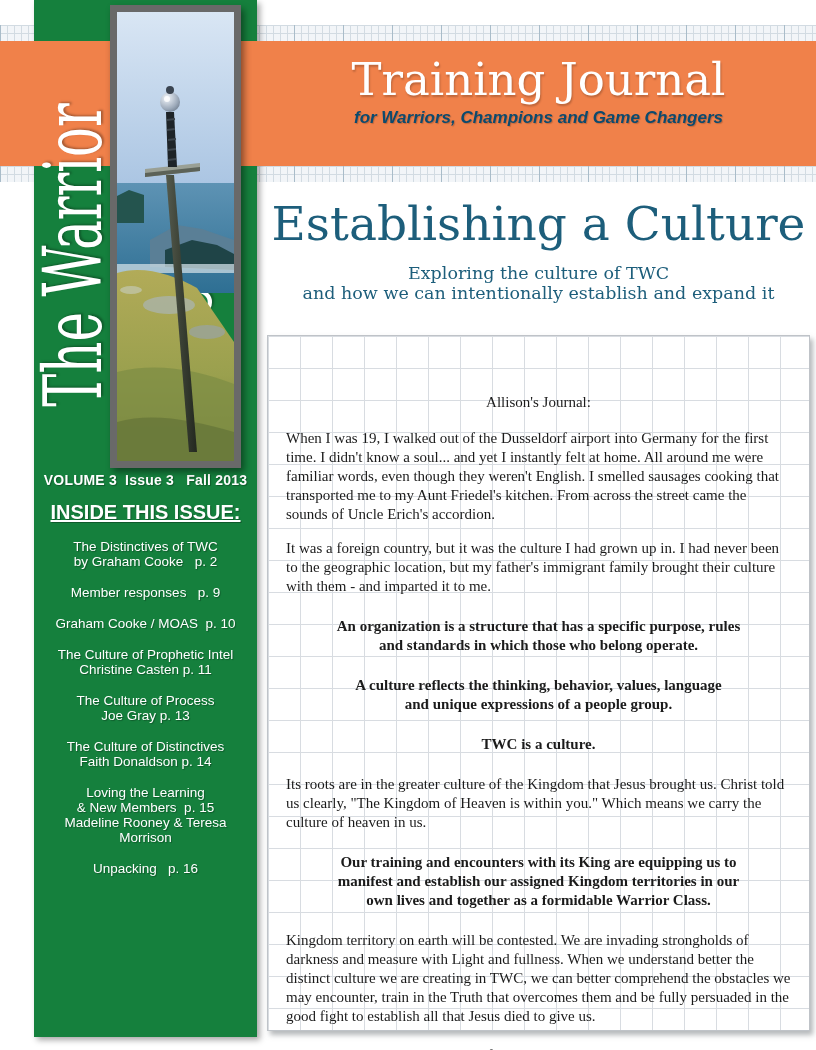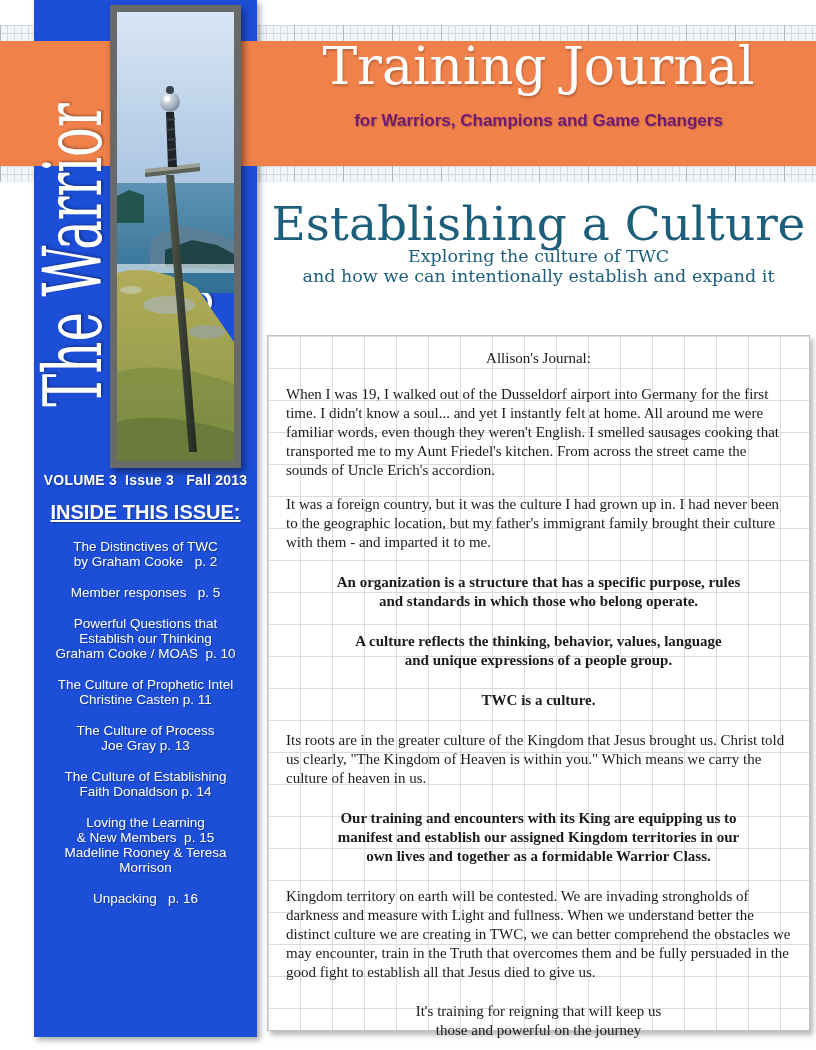--- a/index.html
+++ b/index.html
@@ -11,67 +11,67 @@
     background-image:
       linear-gradient(to right,#a9bcc9 1px,transparent 1px),
       linear-gradient(to right,#d2dbe2 1px,transparent 1px),
       linear-gradient(to bottom,#d2dbe2 1px,transparent 1px);
     background-size:49px 100%,7px 100%,100% 8px;}
   .strip-top{top:25px;height:16px;}
   .strip-bottom{top:166px;height:16px;}
 
   
   .sidebar{position:absolute;left:34px;top:0;width:223px;height:1037px;
-    background:#1d4ed8;z-index:2;box-shadow:3px 3px 6px rgba(0,0,0,.35);
+    background:#15803d;z-index:2;box-shadow:3px 3px 6px rgba(0,0,0,.35);
     color:#ffffff;text-align:center;box-sizing:border-box;padding:472px 8px 0 8px;}
   .volume{font-size:14px;font-weight:bold;letter-spacing:.2px;white-space:pre-wrap;
     text-shadow:1px 1px 1px rgba(0,0,0,.3);margin-bottom:13px;}
   .toc-heading{font-size:20px;font-weight:bold;text-decoration:underline;
     text-shadow:1px 1px 1px rgba(0,0,0,.3);margin-bottom:15px;}
   .toc-item{margin-bottom:16px;}
   .toc-line{font-size:13.5px;line-height:15px;white-space:pre-wrap;
     text-shadow:1px 1px 1px rgba(0,0,0,.3);}
   .toc-line.b{font-weight:normal;}
 
   
   .banner{position:absolute;left:0;top:41px;width:816px;height:125px;background:#F0814A;z-index:3;}
   .banner-inner{position:absolute;left:267px;top:0;width:543px;height:125px;text-align:center;}
-  .banner-title{font-family:"DejaVu Serif",serif;font-size:52px;line-height:50px;
+  .banner-title{margin-top:14px;font-family:"DejaVu Serif",serif;font-size:45px;line-height:50px;
     color:#ffffff;text-shadow:1px 2px 2px rgba(0,0,0,.22);}
-  .banner-subtitle{margin-top:20px;font-size:17px;font-weight:bold;color:#701a75;
-    text-shadow:1px 1px 1px rgba(0,0,0,.2);}
+  .banner-subtitle{margin-top:3px;font-size:17px;font-weight:bold;color:#0c4a6e;
+    text-shadow:1px 1px 1px rgba(0,0,0,.2);font-style:italic;}
 
   
   .vertical-title{position:absolute;left:-276px;top:200px;width:700px;height:110px;
     transform:rotate(-90deg) scaleX(0.62);z-index:4;
     font-family:"DejaVu Serif",serif;font-size:80px;line-height:110px;text-align:center;
     color:#ffffff;letter-spacing:0;text-shadow:2px 2px 3px rgba(0,0,0,.3);pointer-events:none;}
 
   
   .photo-frame{position:absolute;left:110px;top:5px;width:117px;height:449px;
     border:7px solid #696969;z-index:5;box-shadow:3px 4px 7px rgba(0,0,0,.45);}
   .photo-frame svg{display:block;}
 
   
   .headline{position:absolute;left:237px;top:196px;width:603px;text-align:center;
     font-family:"DejaVu Serif",serif;font-size:47px;line-height:56px;color:#1D5E7B;white-space:nowrap;}
-  .headline-sub{position:absolute;left:267px;top:246px;width:543px;text-align:center;
+  .headline-sub{position:absolute;left:267px;top:263px;width:543px;text-align:center;
     font-family:"DejaVu Serif",serif;font-size:17.5px;line-height:20px;color:#1D5E7B;white-space:pre-line;}
 
   
   .content-box{position:absolute;left:267px;top:335px;width:543px;height:696px;box-sizing:border-box;
     background-color:#ffffff;
     background-image:
       linear-gradient(to right,#d8dce1 1px,transparent 1px),
       linear-gradient(to bottom,#d8dce1 1px,transparent 1px);
     background-size:32px 32px;
     border:1px solid #bfc3c8;box-shadow:3px 4px 5px rgba(110,115,120,.5);
     padding:13px 18px;color:#1B1B1B;
     font-family:"Liberation Serif",serif;font-size:15px;line-height:19px;}
-  .journal-label{text-align:center;margin-bottom:17px;}
+  .journal-label{text-align:center;margin-bottom:17px;margin-top:44px;}
   .para{margin:0 0 15px 0;}
   .para.bold-center{font-weight:bold;text-align:center;white-space:pre-line;margin:21px 4px;}
   .para.center{text-align:center;white-space:pre-line;margin-top:20px;}
 </style>
 </head>
 <body>
 
 <div class="page">
 
   <div class="strip strip-top"></div>
@@ -79,37 +79,35 @@
 
   <div class="sidebar">
     <div class="volume">VOLUME 3  Issue 3   Fall 2013</div>
     <div class="toc-heading">INSIDE THIS ISSUE:</div>
     <div class="toc-list">
         <div class="toc-item">
           <div class="toc-line b">The Distinctives of TWC</div>
           <div class="toc-line">by Graham Cooke   p. 2</div>
         </div>
         <div class="toc-item">
-          <div class="toc-line">Member responses   p. 5</div>
-        </div>
-        <div class="toc-item">
-          <div class="toc-line b">Powerful Questions that
-Establish our Thinking</div>
+          <div class="toc-line">Member responses   p. 9</div>
+        </div>
+        <div class="toc-item">
           <div class="toc-line">Graham Cooke / MOAS  p. 10</div>
         </div>
         <div class="toc-item">
           <div class="toc-line b">The Culture of Prophetic Intel</div>
           <div class="toc-line">Christine Casten p. 11</div>
         </div>
         <div class="toc-item">
           <div class="toc-line b">The Culture of Process</div>
           <div class="toc-line">Joe Gray p. 13</div>
         </div>
         <div class="toc-item">
-          <div class="toc-line b">The Culture of Establishing</div>
+          <div class="toc-line b">The Culture of Distinctives</div>
           <div class="toc-line">Faith Donaldson p. 14</div>
         </div>
         <div class="toc-item">
           <div class="toc-line b">Loving the Learning
 &amp; New Members  p. 15</div>
           <div class="toc-line">Madeline Rooney &amp; Teresa Morrison</div>
         </div>
         <div class="toc-item">
           <div class="toc-line b">Unpacking   p. 16</div>
         </div>

